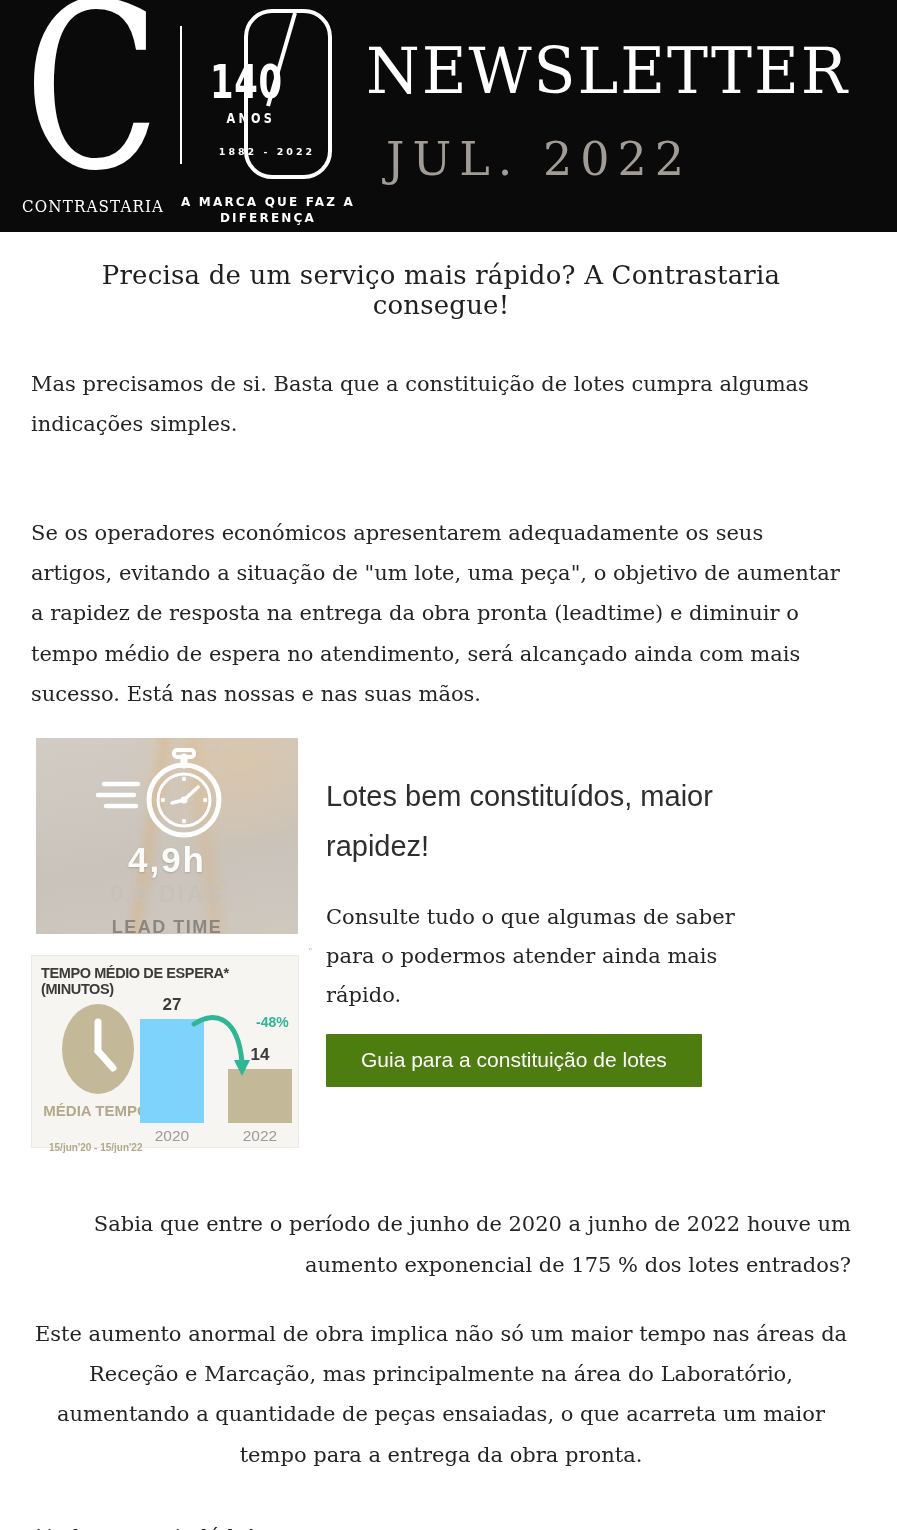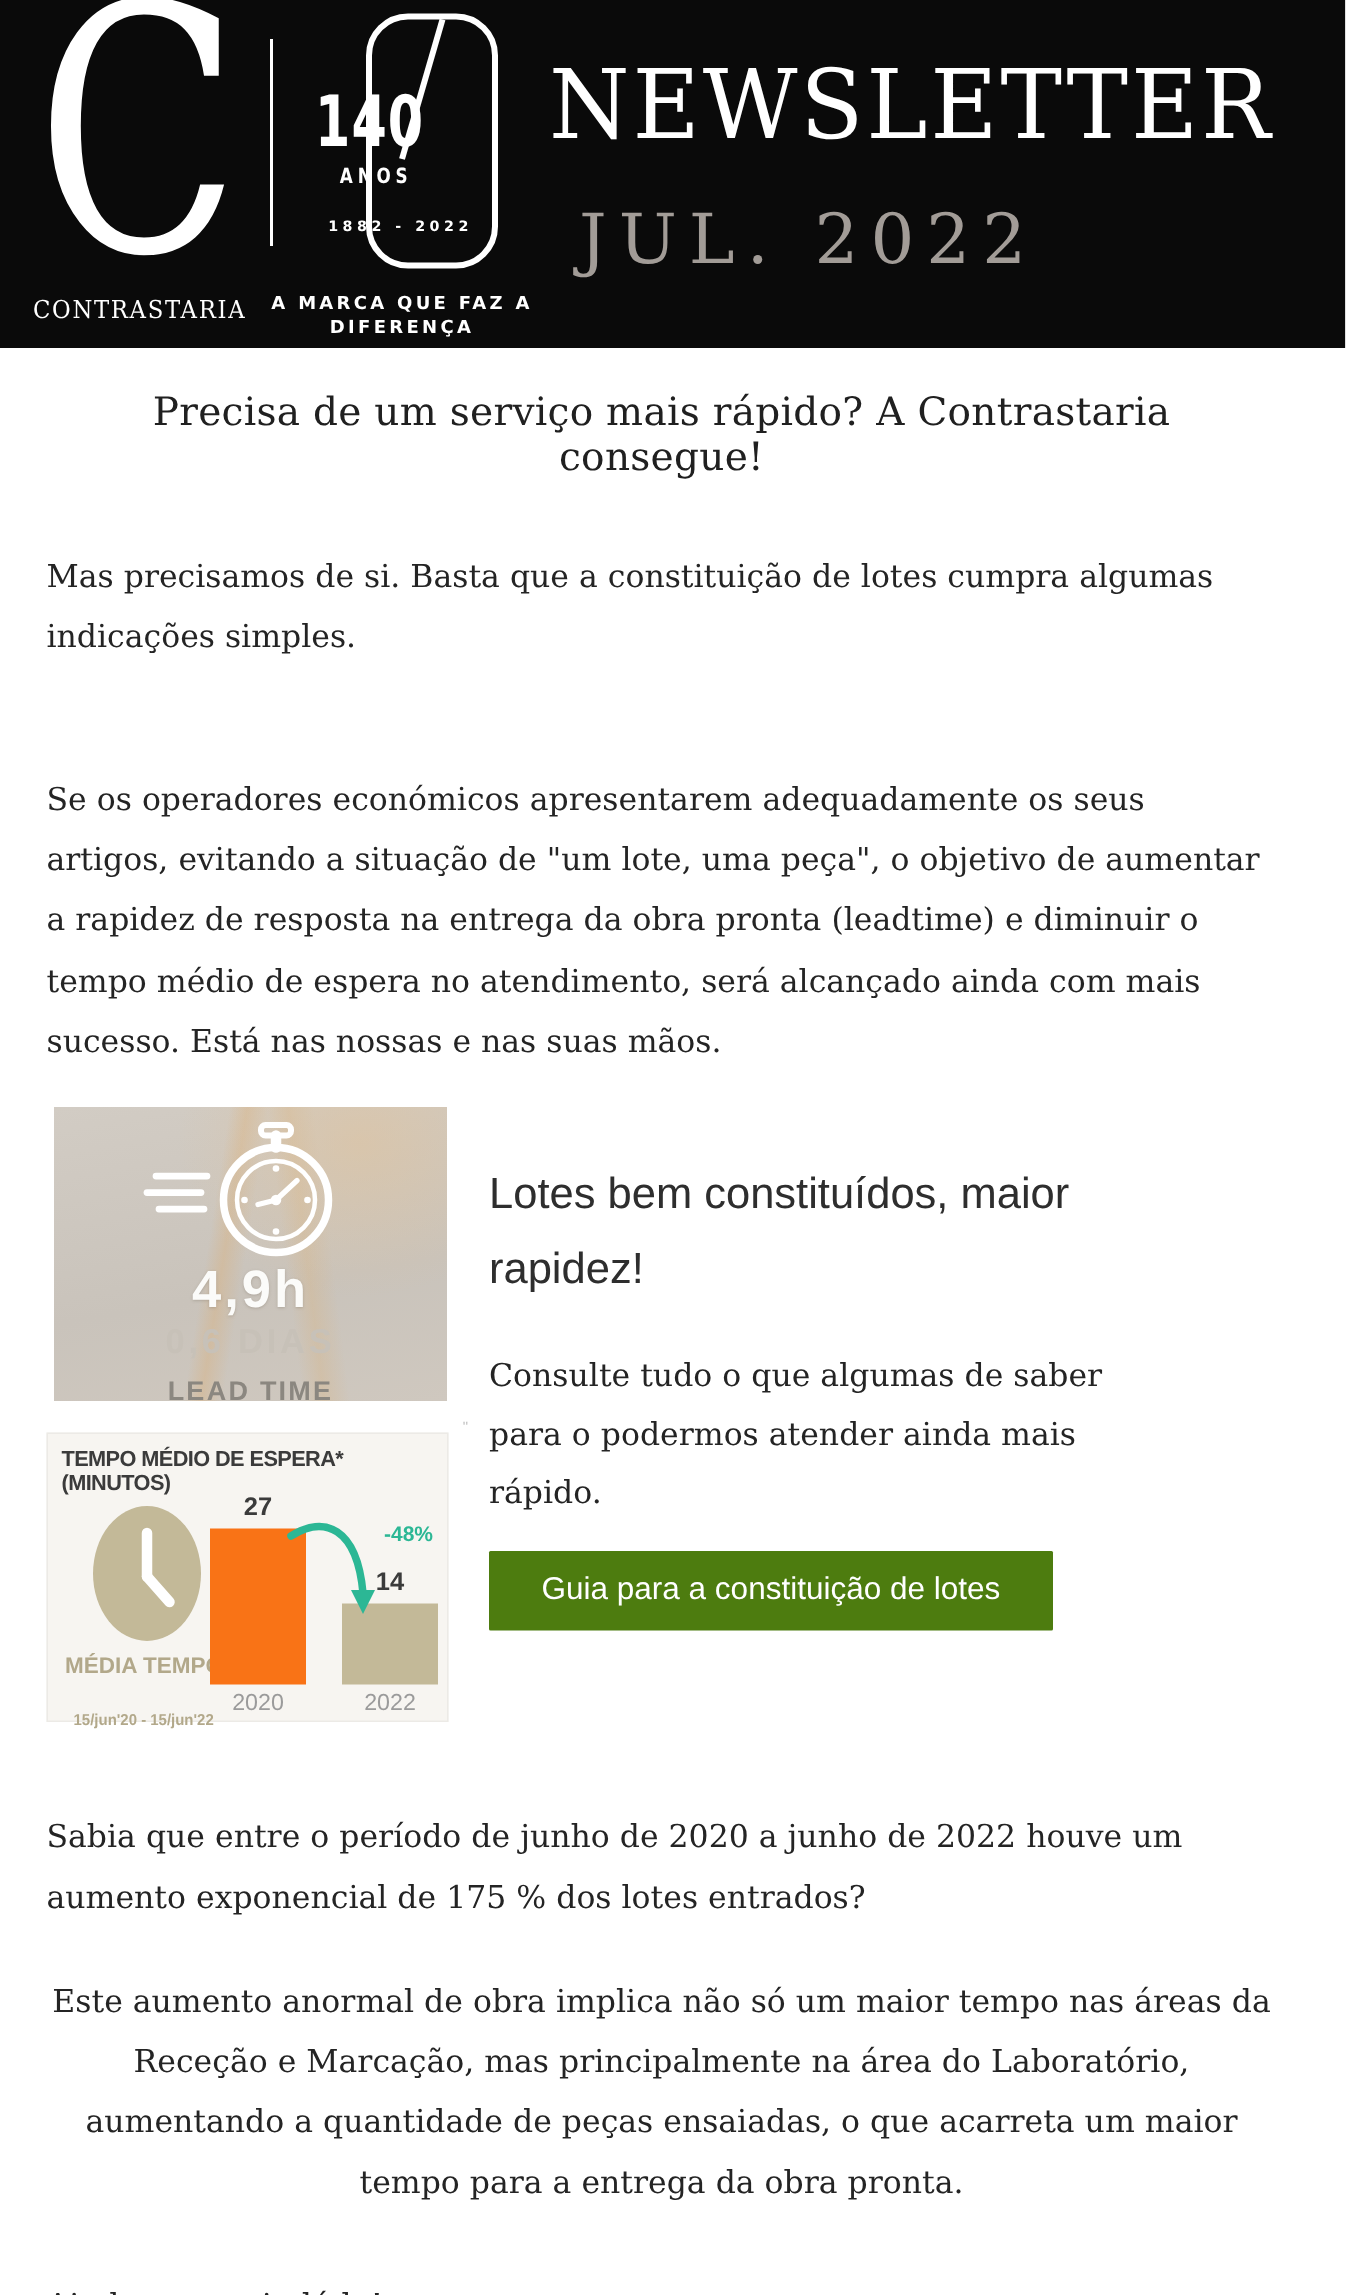--- a/index.html
+++ b/index.html
@@ -130,21 +130,21 @@
     line-height:1.72; font-weight:400;
   }
   .feature-body { margin-top:26px; font-size:21px; line-height:1.85; color:#242424; }
   .cta-button {
     margin-top:20px; display:inline-block; border:none; cursor:pointer;
     background:#4d7c0f; color:#ffffff;
     font-family:"Liberation Sans", sans-serif; font-size:21px;
     padding:14px 35px 15px 35px; border-radius:1px;
   }
 
-  .p3 { margin-top:56px; }
+  .p3 { margin-top:56px;text-align:right; }
   .p4 { margin-top:29px;text-align:center; }
   .p5 { margin-top:42px; }
 </style>
 </head>
 <body>
 
 <div class="page">
 
   <div class="header">
     <div class="logo-c">C</div>
@@ -212,21 +212,21 @@
               <ellipse cx="38" cy="47" rx="36" ry="45" fill="#c3b998"></ellipse>
               <g stroke="#ffffff" stroke-width="7" stroke-linecap="round" fill="none">
                 <line x1="38" y1="20" x2="38" y2="49"></line>
                 <line x1="38" y1="49" x2="53" y2="66"></line>
               </g>
             </svg>
           </div>
           <div class="chart-side-label">MÉDIA TEMPO</div>
           <div class="chart-period">15/jun'20 - 15/jun'22</div>
 
-          <div class="bar bar-2020" style="height: 104px; background: #f97316;">
+          <div class="bar bar-2020" style="height: 104px; background: #7dd3fc;">
             <div class="bar-value">27</div>
           </div>
           <div class="bar bar-2022" style="height: 54px; background: rgb(195, 185, 152);">
             <div class="bar-value">14</div>
           </div>
           <div class="x-label xl-2020">2020</div>
           <div class="x-label xl-2022">2022</div>
 
           <div class="arrow-wrap">
             <svg width="72" height="78" viewBox="0 0 72 78">

